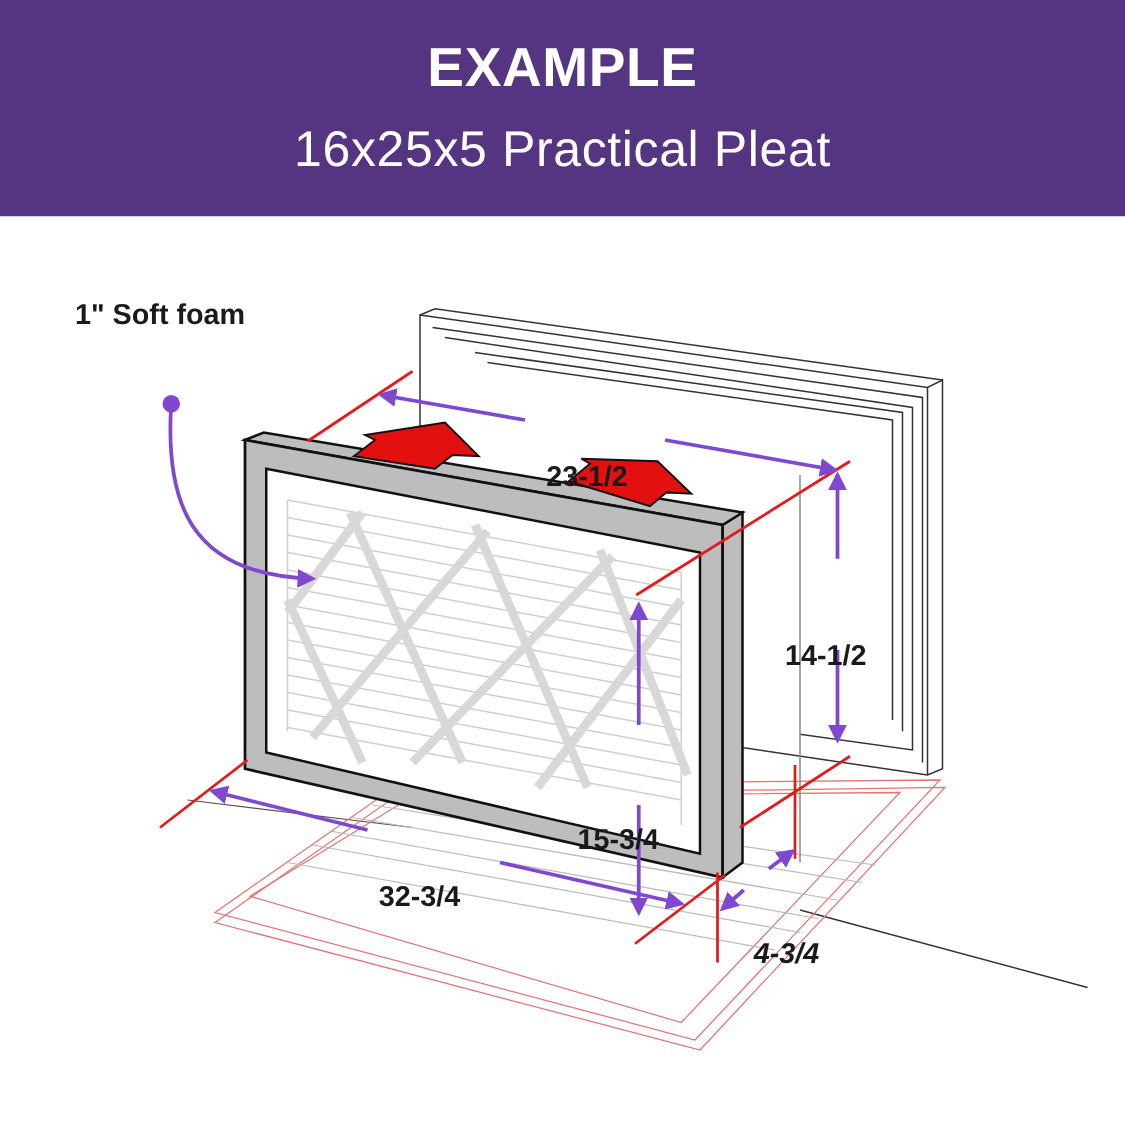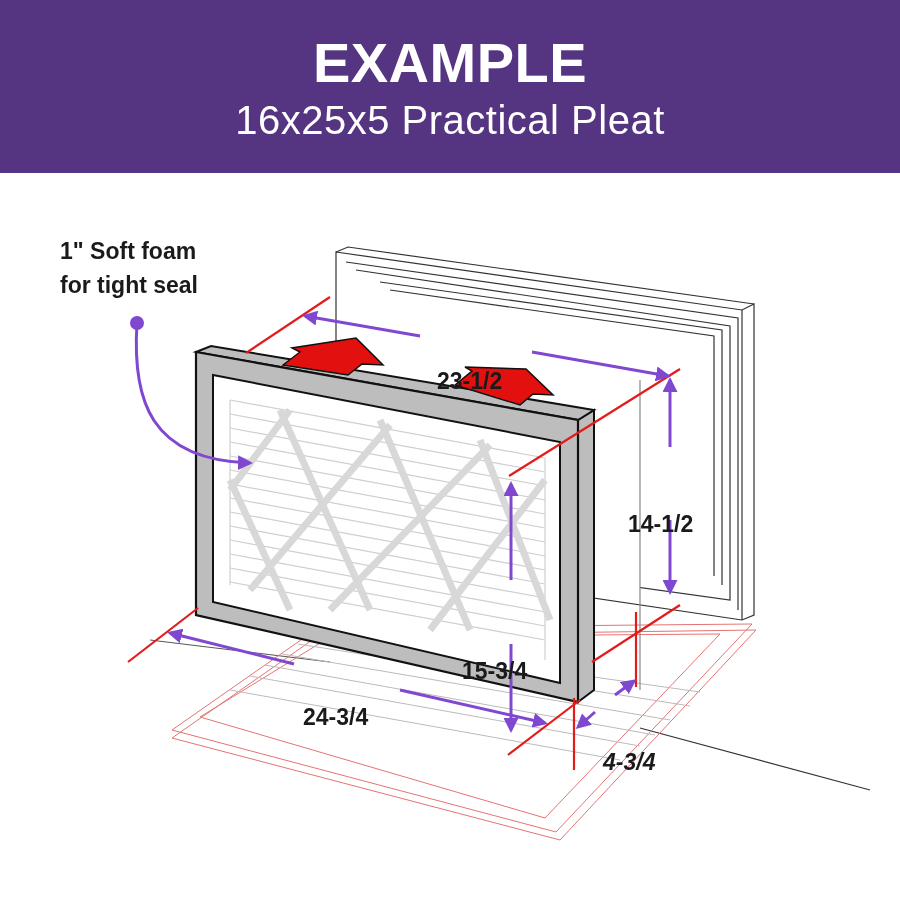--- a/index.html
+++ b/index.html
@@ -1,18 +1,18 @@
 <!DOCTYPE html>
 <html><head>
   <meta charset="utf-8">
   <style>
     html, body { margin: 0; padding: 0; background: #ffffff; }
     body { width: 900px; height: 900px; position: relative; overflow: hidden; font-family: "Liberation Sans", "DejaVu Sans", sans-serif; }
     .banner { position: absolute; left: 0; top: 0; width: 900px; height: 173px; background: #553482; }
-    .banner-title { position: absolute; left: 0; width: 900px; top: 30px; text-align: center; color: #ffffff; font-weight: 700; font-size: 56px; letter-spacing: 0.5px; }
+    .banner-title { position: absolute; left: 0; width: 900px; top: 30px; text-align: center; color: #ffffff; font-weight: 700; font-size: 44px; letter-spacing: 0.5px; }
     .banner-subtitle { position: absolute; left: 0; width: 900px; top: 98px; text-align: center; color: #ffffff; font-size: 40px; font-weight: 400; letter-spacing: 0.5px; }
     .diagram { position: absolute; left: 0; top: 173px; width: 900px; height: 727px; }
     .label { position: absolute; color: #1a1a1a; font-weight: 700; font-size: 23px; white-space: nowrap; margin-top: 42px; }
     .callout { position: absolute; left: 60px; top: 234px; color: #1a1a1a; font-weight: 700; font-size: 23px; line-height: 34px; }
   </style>
 </head>
 <body>
 
 <div class="banner">
   <div class="banner-title">EXAMPLE</div>
@@ -121,20 +121,19 @@
   </g>
 
   <g>
     <circle cx="137" cy="323" r="7" fill="#8048d0"></circle>
     <path d="M137,323 C132,400 150,460 250,463" stroke="#8048d0" stroke-width="3" fill="none" marker-end="url(#ah)"></path>
   </g>
 </svg>
 
 <div class="callout">
   <div>1" Soft foam</div>
-  <div>for tight seal</div>
 </div>
 
 <div class="label" style="left:437px; top:326px;">23-1/2</div>
 <div class="label" style="left:628px; top:469px;">14-1/2</div>
 <div class="label" style="left:462px; top:616px;">15-3/4</div>
-<div class="label" style="left:303px; top:662px;">24-3/4</div>
+<div class="label" style="left:303px; top:662px;">32-3/4</div>
 <div class="label" style="left:603px; top:707px;font-style:italic;">4-3/4</div>
 
 </body></html>

